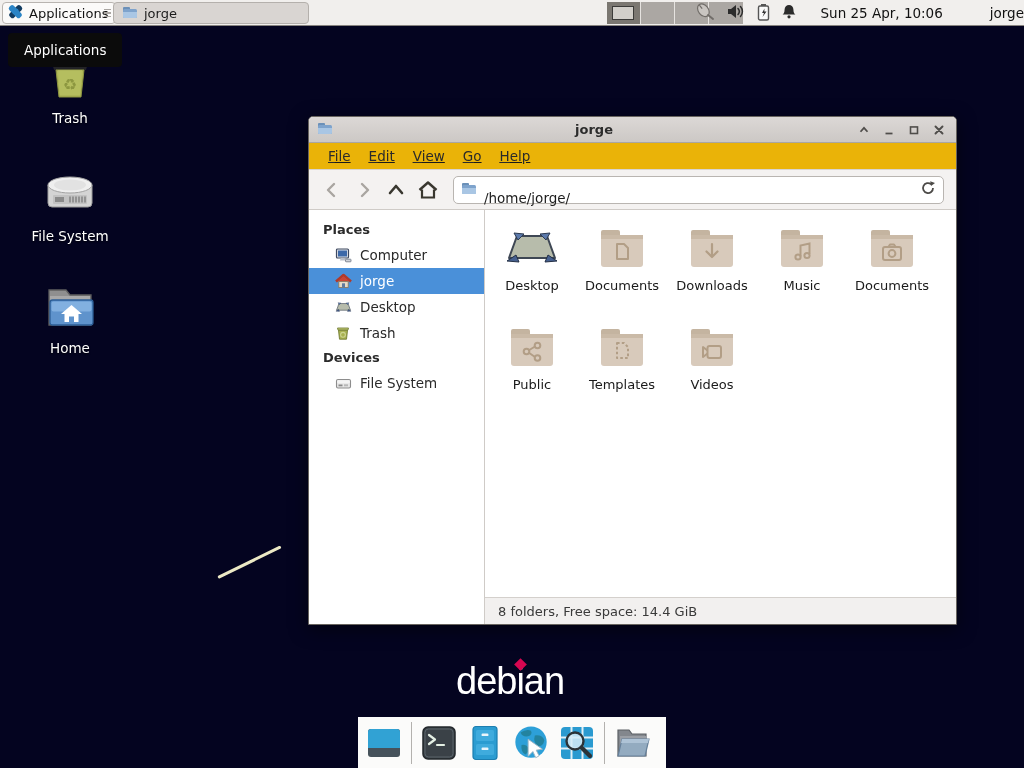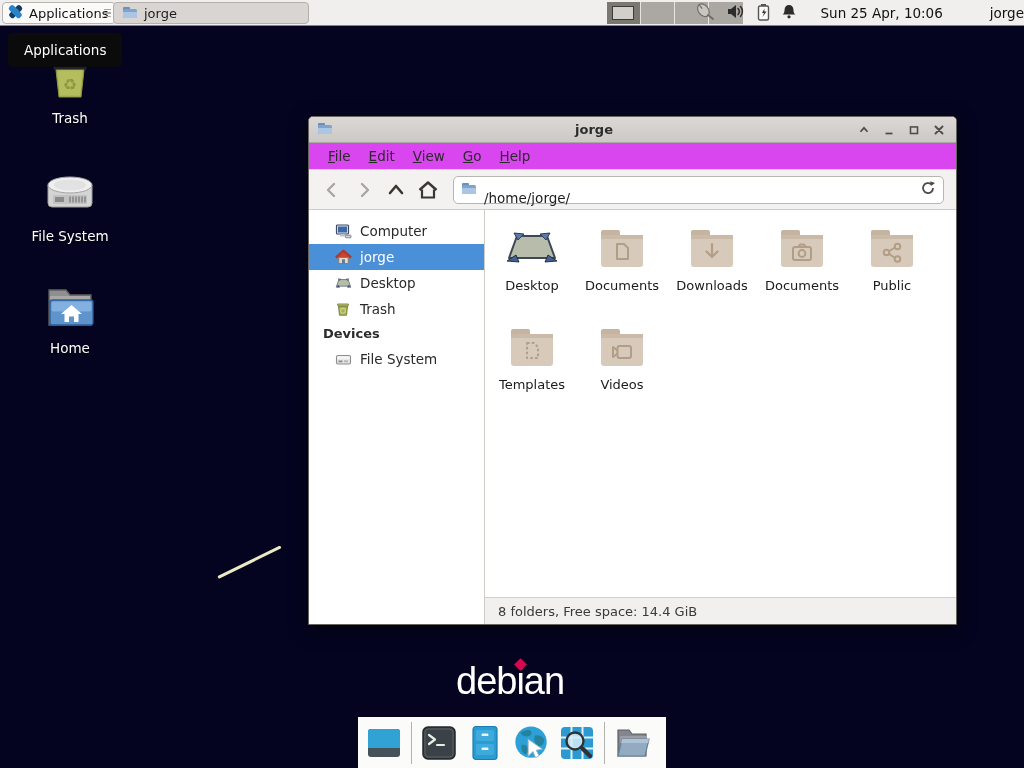--- a/index.html
+++ b/index.html
@@ -33,21 +33,21 @@
   #desk-fs { left:22px; top:170px; }
   #desk-home { left:22px; top:284px; }
 
   
   #window { position:absolute; left:308px; top:116px; width:649px; height:509px; display:flex; flex-direction:column; background:#fff; border:1px solid #68645f; border-radius:5px 5px 1px 1px; box-shadow:0 4px 18px rgba(0,0,0,.55); z-index:10; }
   .titlebar { height:26px; flex:0 0 26px; display:flex; align-items:center; background:linear-gradient(#dcd8d6,#ccc8c5); border-bottom:1px solid #aaa6a2; border-radius:4px 4px 0 0; padding:0 8px; }
   .titlebar .win-icon { flex:0 0 auto; }
   .titlebar .title { flex:1; text-align:center; font-weight:bold; font-size:13px; color:#2c2c2c; }
   .win-controls { display:flex; align-items:center; gap:7px; }
   .win-btn { width:18px; height:18px; display:flex; align-items:center; justify-content:center; }
-  .menubar { height:27px; flex:0 0 27px; display:flex; align-items:center; background:#d946ef; border-bottom:1px solid #d8d4d1; padding-left:10px; }
+  .menubar { height:27px; flex:0 0 27px; display:flex; align-items:center; background:#eab308; border-bottom:1px solid #d8d4d1; padding-left:10px;text-decoration:underline; }
   .menu-item { display:inline-block; padding:4px 9px; font-size:13.5px; color:#2a2a2a; }
   .menu-item::first-letter { text-decoration:underline; }
   .toolbar { height:40px; flex:0 0 40px; display:flex; align-items:center; background:#f4f2f1; border-bottom:1px solid #cfcbc7; padding:0 12px 0 10px; gap:6px; }
   .nav-btn { width:26px; height:26px; display:flex; align-items:center; justify-content:center; border-radius:3px; }
   .pathbar { flex:1; height:28px; margin-left:6px; background:#fff; border:1px solid #b9b5b1; border-radius:5px; display:flex; align-items:center; padding:0 7px; gap:7px; }
   .pathbar .path-text { flex:1; font-size:13.5px; color:#1c1c1c;margin-top:16px; }
   .win-body { flex:1; display:flex; min-height:0; }
   .sidebar { flex:0 0 176px; background:#fff; border-right:1px solid #cfcbc7; padding-top:8px; overflow:hidden; }
   .side-header { font-weight:bold; font-size:13px; color:#2b2b2b; padding:4px 0 5px 14px; }
   .side-item { height:26px; display:flex; align-items:center; gap:8px; padding-left:25px; font-size:13.5px; color:#2a2a2a; }
@@ -316,20 +316,21 @@
         <svg width="16" height="16" viewBox="0 0 16 16">
           <path d="M13 8 a5 5 0 1 1 -1.8 -3.8" fill="none" stroke="#4c4a47" stroke-width="1.8"></path>
           <polygon points="10.2,1.2 15,3 11,6" fill="#4c4a47"></polygon>
         </svg>
       </span>
     </div>
   </div>
 
   <div class="win-body">
     <div class="sidebar">
+      <div class="side-header">Places</div>
       <div class="side-item">
         <span class="sicon">
           <svg width="17" height="17" viewBox="0 0 17 17">
             <rect x="1.5" y="2" width="12" height="9" rx="1" fill="#e0e4eb" stroke="#3f4a61" stroke-width="1.2"></rect>
             <rect x="3" y="3.5" width="9" height="6" fill="#3c68a8"></rect>
             <path d="M6 11 L4.8 13.5 H10.5 L9.5 11 Z" fill="#b9bec8"></path>
             <rect x="10.5" y="12.2" width="5.5" height="2.6" rx="0.6" fill="#ced2d9" stroke="#6b7280" stroke-width="0.8"></rect>
           </svg>
         </span>
         <span>Computer</span>
@@ -392,20 +393,27 @@
               <use href="#g-doc"></use>
             </svg>
           <span class="flabel">Documents</span>
         </div>
         <div class="file-item">
           <svg width="48" height="52" viewBox="0 0 48 44">
               <use href="#folder-base"></use>
               <use href="#g-down"></use>
             </svg>
           <span class="flabel">Downloads</span>
+        </div>
+        <div class="file-item">
+          <svg width="48" height="52" viewBox="0 0 48 44">
+              <use href="#folder-base"></use>
+              <use href="#g-music"></use>
+            </svg>
+          <span class="flabel">Music</span>
         </div>
         <div class="file-item">
           <svg width="48" height="52" viewBox="0 0 48 44">
               <use href="#folder-base"></use>
               <use href="#g-cam"></use>
             </svg>
           <span class="flabel">Documents</span>
         </div>
         <div class="file-item">
           <svg width="48" height="52" viewBox="0 0 48 44">

